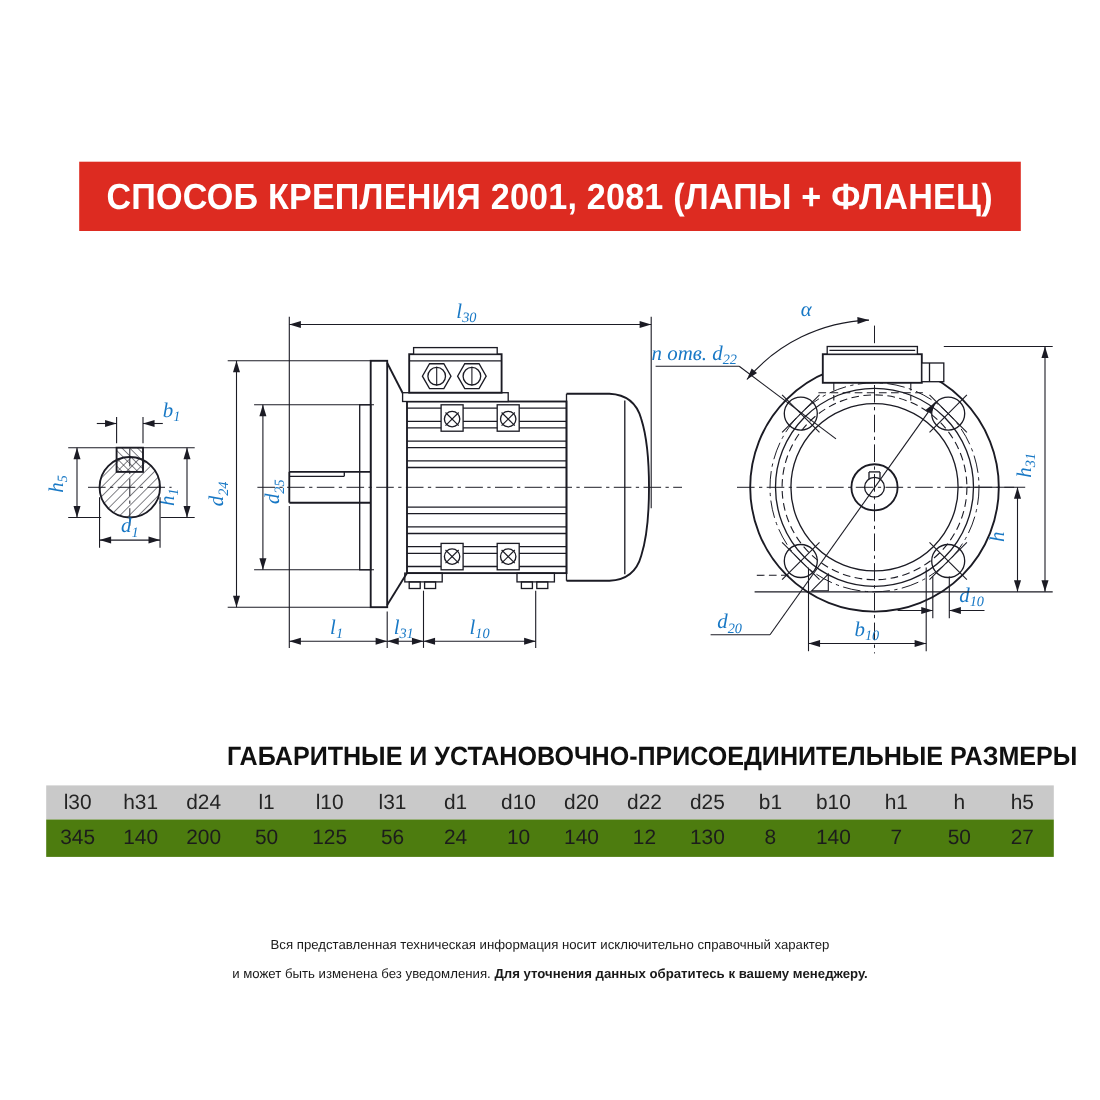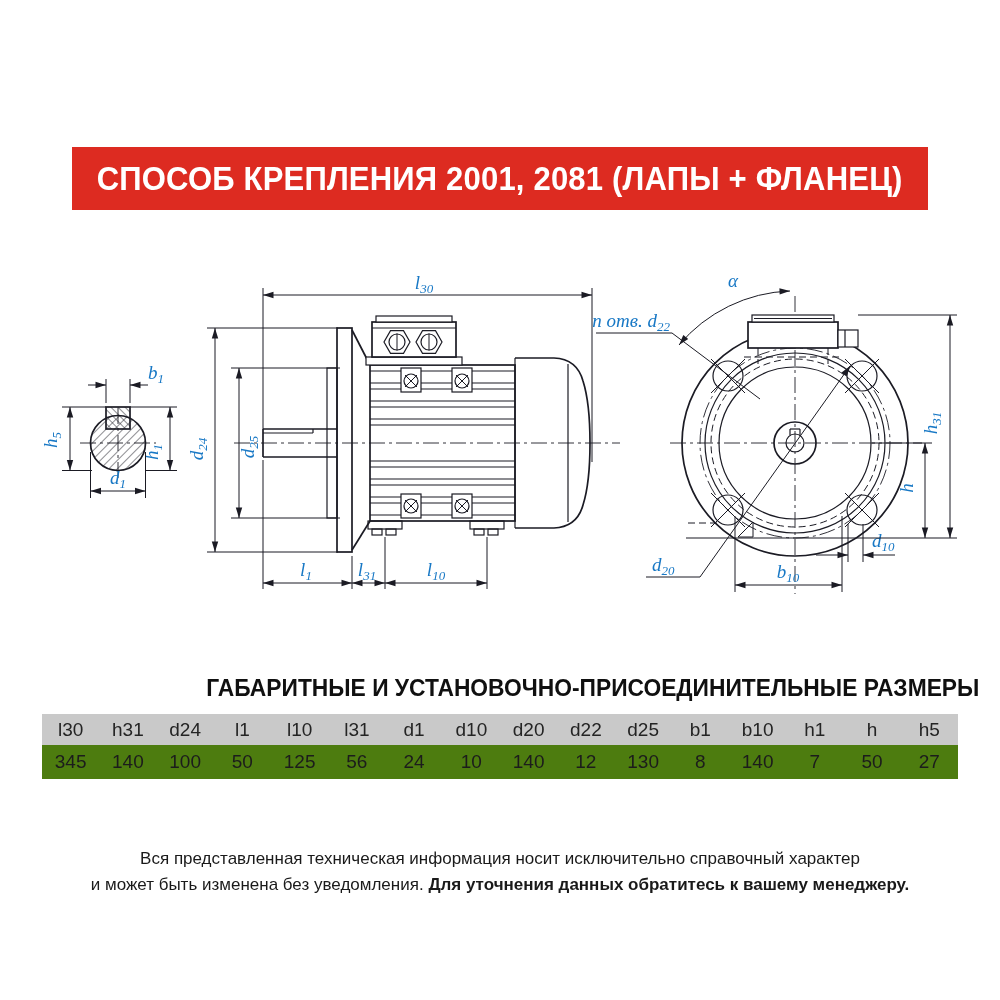--- a/index.html
+++ b/index.html
@@ -37,21 +37,21 @@
   .section-heading span{display:inline-block;transform:scaleX(0.95);white-space:nowrap;}
 
   .dim-table{position:absolute;left:42px;top:714px;width:916px;}
   .dim-table .row{display:flex;width:100%;}
   .dim-table .row.head{background:var(--header-bg);height:31px;line-height:31px;}
   .dim-table .row.vals{background:#4d7c0f;height:34px;line-height:34px;}
   .dim-table .cell{flex:1;text-align:center;font-size:19px;color:#242424;}
   .dim-table .row.vals .cell{color:#1c1c1c;}
 
   .footer{position:absolute;top:846px;left:0;width:100%;text-align:center;
-    font-size:17px;color:#1a1a1a;line-height:26px;}
+    font-size:12px;color:#1a1a1a;line-height:26px;}
   .footer b{font-weight:bold;}
 </style>
 </head>
 <body>
 
 <div class="page">
 
   <div class="banner">
     <h1>СПОСОБ КРЕПЛЕНИЯ 2001, 2081 (ЛАПЫ + ФЛАНЕЦ)</h1>
   </div>
@@ -286,21 +286,21 @@
         <div class="cell">d25</div>
         <div class="cell">b1</div>
         <div class="cell">b10</div>
         <div class="cell">h1</div>
         <div class="cell">h</div>
         <div class="cell">h5</div>
       </div>
     <div class="row vals">
         <div class="cell">345</div>
         <div class="cell">140</div>
-        <div class="cell">100</div>
+        <div class="cell">200</div>
         <div class="cell">50</div>
         <div class="cell">125</div>
         <div class="cell">56</div>
         <div class="cell">24</div>
         <div class="cell">10</div>
         <div class="cell">140</div>
         <div class="cell">12</div>
         <div class="cell">130</div>
         <div class="cell">8</div>
         <div class="cell">140</div>

